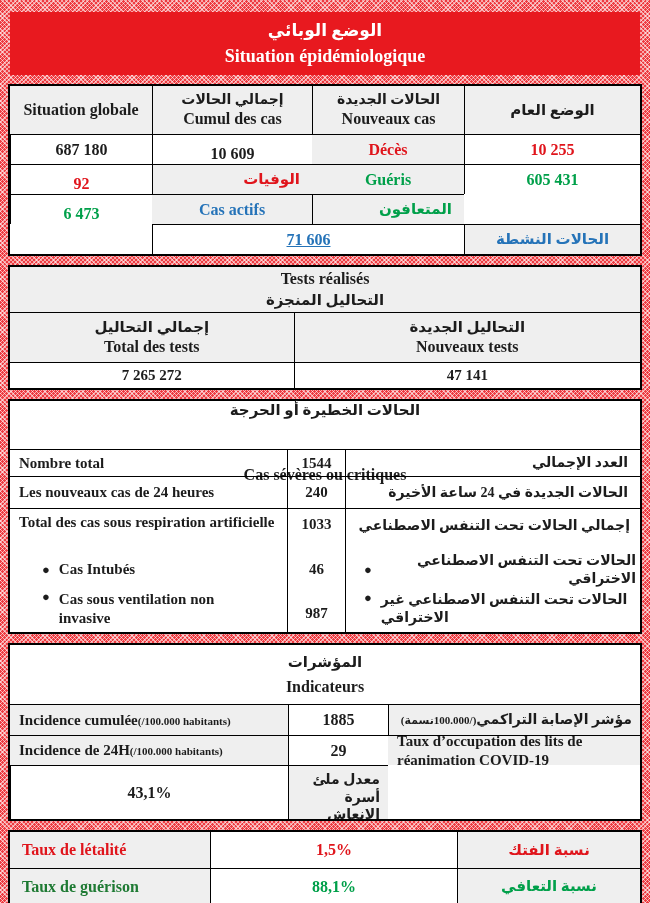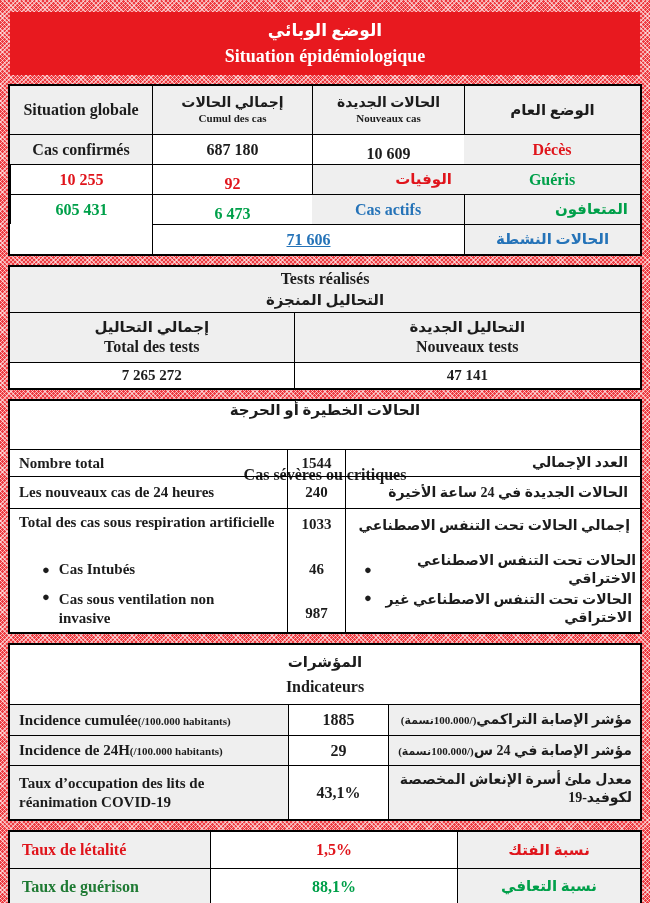--- a/index.html
+++ b/index.html
@@ -51,21 +51,21 @@
   .c-green-dark{color:var(--green_dark);}
   .c-blue{color:var(--blue);}
   .title-band{display:flex;flex-direction:column;justify-content:space-evenly;align-items:center;
               border-bottom:1px solid #000;text-align:center;}
   .title-band .fr{font-size:16px;}
   .title-band .ar{font-size:15px;direction:rtl;}
 
   
   .t1{grid-template-columns:142px 160px 152px 1fr;grid-template-rows:48px 30px 30px 30px 30px;}
   .t1 .hdr .ar{font-size:14px;}
-  .t1 .hdr .fr{font-size:11px;}
+  .t1 .hdr .fr{font-size:16px;}
   .t1 .lbl{font-size:16px;}
   .t1 .push-down{padding-top:9px;}
   .t1 .span2{grid-column:2 / span 2;text-decoration:underline;}
 
   
   .t2-title{height:46px;background:var(--cell_gray);}
   .t2{grid-template-columns:45% 55%;grid-template-rows:49px 26px;}
 
   
   .t3-title{height:49px;background:#fff;gap:47px;}
@@ -109,23 +109,20 @@
       <span class="fr">Cumul des cas</span>
     </div>
     <div class="cell nt gray hdr">
       <span class="ar-t ar">الحالات الجديدة</span>
       <span class="fr">Nouveaux cas</span>
     </div>
     <div class="cell nt gray">
       <span class="ar-t" style="font-size:15px">الوضع العام</span>
     </div>
 
-    <div class="cell nl gray lbl">
-        <span>Cas confirmés</span>
-      </div>
     <div class="cell num">
         <span>687 180</span>
       </div>
     <div class="cell num push-down">
         <span>10 609</span>
       </div>
 
     <div class="cell nl gray lbl c-red">
         <span>Décès</span>
       </div>
@@ -246,21 +243,21 @@
         </div>
         <div class="subrow sub-b ar-t" style="padding:0 4px 0 18px;">
           <span class="bullet-line" style="direction:ltr;">
               <span class="dot">●</span>
               <span class="rtl">الحالات تحت التنفس الاصطناعي الاختراقي</span>
             </span>
         </div>
         <div class="subrow sub-c ar-t" style="padding:0 4px 0 18px;">
           <span class="bullet-line" style="direction:ltr;align-items:flex-start;">
               <span class="dot">●</span>
-              <span class="rtl" style="text-align:right;padding-right:4px;">الحالات تحت التنفس الاصطناعي غير الاختراقي</span>
+              <span class="rtl" style="text-align:left;padding-right:4px;">الحالات تحت التنفس الاصطناعي غير الاختراقي</span>
             </span>
         </div>
       </div>
     </div>
   </div>
 
   <div class="box">
     <div class="title-band t4-title">
       <span class="ar">المؤشرات</span>
       <span class="fr">Indicateurs</span>
@@ -275,23 +272,20 @@
       <div class="cell nt gray right ar-cell">
         <span class="ar-t"><span>مؤشر الإصابة التراكمي</span><span class="small">(/100.000نسمة)</span></span>
       </div>
 
       <div class="cell nl gray left">
         <span class="fr-t"><span>Incidence de 24H</span><span class="small">(/100.000 habitants)</span></span>
       </div>
       <div class="cell num">
           <span>29</span>
         </div>
-      <div class="cell gray right ar-cell">
-        <span class="ar-t"><span>مؤشر الإصابة في 24 س</span><span class="small">(/100.000نسمة)</span></span>
-      </div>
 
       <div class="cell nl gray left">
         <span class="fr-t" style="max-width:235px;">Taux d’occupation des lits de réanimation COVID-19</span>
       </div>
       <div class="cell num">
           <span>43,1%</span>
         </div>
       <div class="cell gray ar-cell" style="align-items:flex-end;justify-content:flex-start;padding-top:5px;">
         <span class="ar-t" style="text-align:right;max-width:245px;">معدل ملئ أسرة الإنعاش المخصصة لكوفيد-19</span>
       </div>

